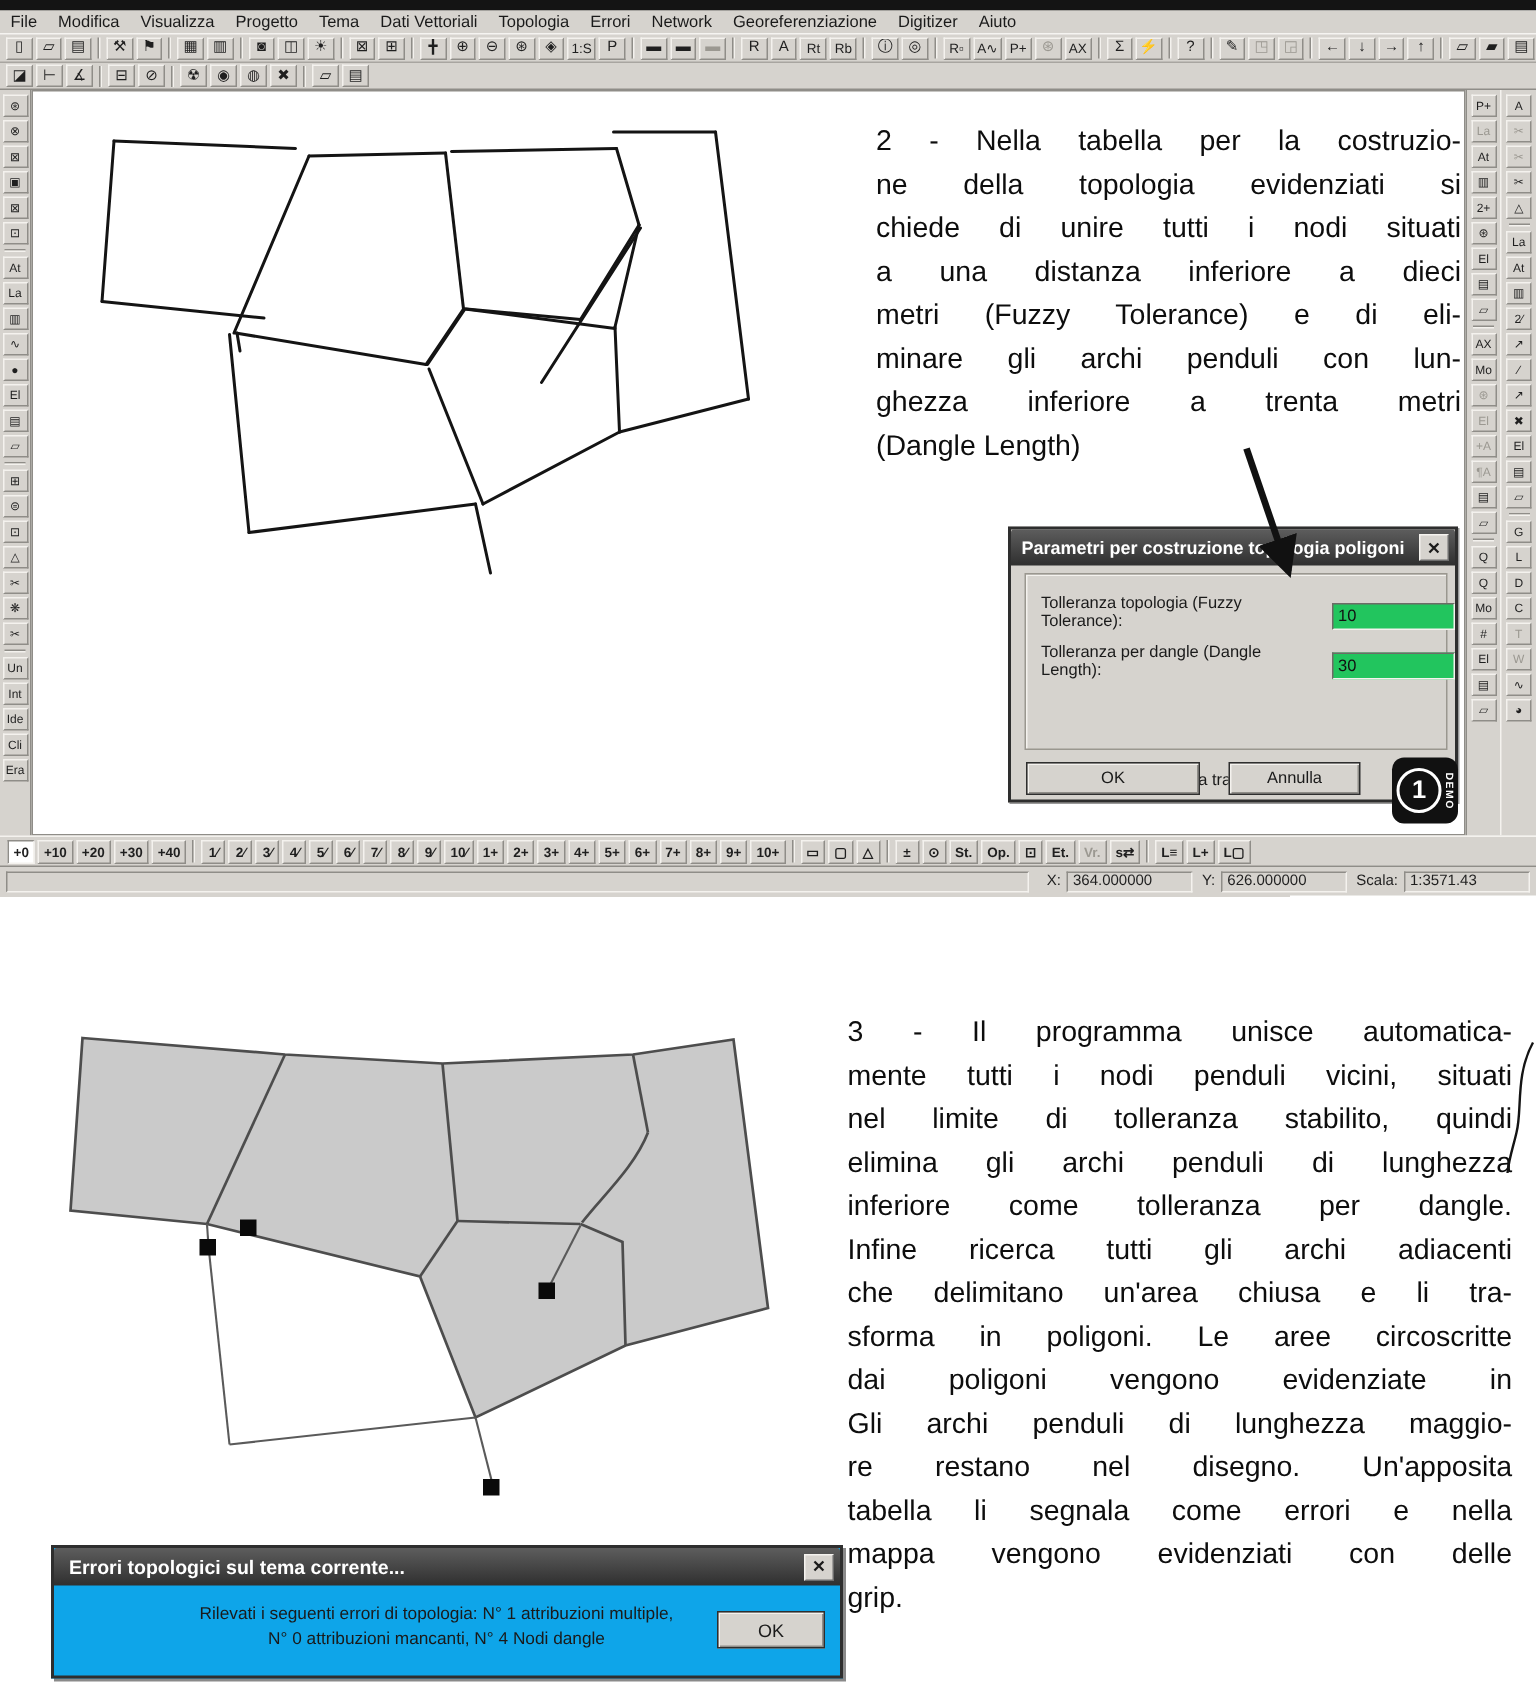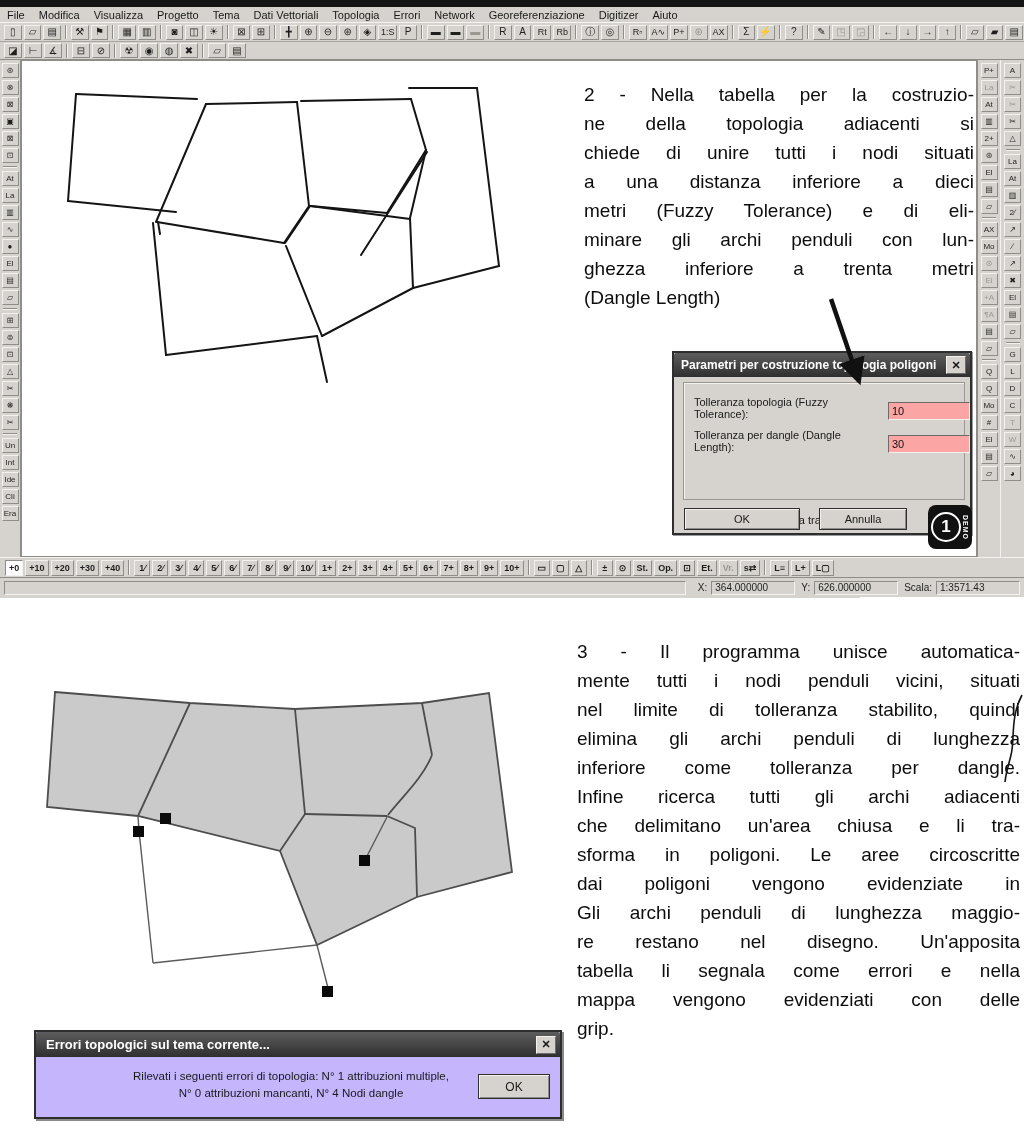--- a/index.html
+++ b/index.html
@@ -48,30 +48,30 @@
   .ann .line.last { text-align-last:left; }
 
   
   .pdialog { position:absolute; left:672px; top:351px; width:300px; height:184px; background:#d6d3ce; border:2px solid #2e2e2e; box-shadow:1px 1px 0 #9a9a9a; }
   .pd-title { position:absolute; left:0; top:0; right:0; height:24px; background:linear-gradient(#5d5d5d,#2f2f2f); color:#ffffff; font-weight:bold; font-size:12px; display:flex; align-items:center; padding:0 4px 0 7px; border-radius:2px 2px 0 0; }
   .pd-title .ttl { flex:1 1 auto; white-space:nowrap; overflow:hidden; }
   .xbtn { width:20px; height:18px; background:#d6d3ce; border:1px solid; border-color:#f4f2ee #6d6d6d #6d6d6d #f4f2ee; color:#1a1a1a; font-size:11px; font-weight:bold; display:flex; align-items:center; justify-content:center; }
   .pd-body { position:absolute; left:0; top:24px; right:0; bottom:0; }
   .pd-frame { position:absolute; left:9px; top:5px; width:282px; height:118px; border:1px solid #9a978f; box-shadow:inset 1px 1px 0 #f4f2ee; }
   .pd-row { position:absolute; left:20px; display:flex; align-items:flex-end; font-size:11px; color:#1a1a1a; }
-  .pd-row .fld { margin-left:8px; width:82px; height:18px; background:#fca5a5; border:1px solid; border-color:#6d6b66 #f4f2ee #f4f2ee #6d6b66; font-size:11px; padding:0 3px; font-family:"Liberation Sans", sans-serif; color:#111; }
+  .pd-row .fld { margin-left:8px; width:82px; height:18px; background:#22c55e; border:1px solid; border-color:#6d6b66 #f4f2ee #f4f2ee #6d6b66; font-size:11px; padding:0 3px; font-family:"Liberation Sans", sans-serif; color:#111; }
   .pd-check { position:absolute; left:21px; top:112px; display:flex; align-items:center; font-size:11px; color:#1a1a1a;margin-top:24px; }
   .cbox { width:13px; height:13px; background:#fff; border:1px solid; border-color:#6d6b66 #f4f2ee #f4f2ee #6d6b66; margin-right:7px; }
   .pd-btn { position:absolute; height:22px; background:#d6d3ce; border:1px solid #2e2e2e; box-shadow:inset 1px 1px 0 #f4f2ee, inset -1px -1px 0 #8f8d88; font-size:11px; color:#1a1a1a; display:flex; align-items:center; justify-content:center; }
   .demo-badge { position:absolute; left:254px; top:128px; width:44px; height:44px; background:#111; border-radius:8px; z-index:3; display:flex; align-items:center; }
   .demo-circle { width:30px; height:30px; margin-left:3px; border:2px solid #fff; border-radius:50%; color:#fff; font-weight:bold; font-size:17px; display:flex; align-items:center; justify-content:center; }
   .demo-text { color:#fff; font-size:7px; font-weight:bold; writing-mode:vertical-rl; letter-spacing:1px; margin-left:1px; }
 
   
-  .edialog { position:absolute; left:34px; top:1030px; width:528px; height:89px; background:#c4b5fd; border:2px solid #2e2e2e; box-shadow:2px 2px 0 #8a8a8a; }
+  .edialog { position:absolute; left:34px; top:1030px; width:528px; height:89px; background:#0ea5e9; border:2px solid #2e2e2e; box-shadow:2px 2px 0 #8a8a8a; }
   .ed-title { position:absolute; left:0; top:0; right:0; height:25px; background:linear-gradient(#5d5d5d,#2f2f2f); color:#fff; font-weight:bold; font-size:13px; display:flex; align-items:center; padding:0 4px 0 10px; border-radius:2px 2px 0 0; }
   .ed-title .ttl { flex:1 1 auto; }
   .ed-msg { position:absolute; left:55px; top:36px; width:400px; font-size:11.5px; color:#1a1a1a; text-align:center; line-height:17px; }
   .ed-ok { position:absolute; right:10px; top:42px; width:72px; height:25px; background:#d6d3ce; border:1px solid #2e2e2e; box-shadow:inset 1px 1px 0 #f4f2ee, inset -1px -1px 0 #8f8d88; font-size:12px; display:flex; align-items:center; justify-content:center; color:#1a1a1a; }
 
   svg { display:block; }
 </style>
 </head>
 <body>
 
@@ -291,21 +291,21 @@
         <path d="M121,281 L272,262"></path>
         <path d="M382,78 L316,181"></path>
         <path d="M272,262 L282,308"></path>
         <path d="M113,148 L115,160"></path>
       </g>
     </svg>
 
 
     <div class="ann" style="left:584px; top:80px; width:390px;">
         <div class="line">2 - Nella tabella per la costruzio-</div>
-        <div class="line">ne della topologia adiacenti si</div>
+        <div class="line">ne della topologia evidenziati si</div>
         <div class="line">chiede di unire tutti i nodi situati</div>
         <div class="line">a una distanza inferiore a dieci</div>
         <div class="line">metri (Fuzzy Tolerance) e di eli-</div>
         <div class="line">minare gli archi penduli con lun-</div>
         <div class="line">ghezza inferiore a trenta metri</div>
         <div class="line last">(Dangle Length)</div>
       </div>
 
     <div class="pdialog">
       <div class="pd-title">
@@ -420,21 +420,21 @@
       <path d="M287,270 L298,313"></path>
     </g>
     <g fill="#0a0a0a">
       <rect x="130" y="138" width="11" height="11"></rect>
       <rect x="103" y="151" width="11" height="11"></rect>
       <rect x="329" y="180" width="11" height="11"></rect>
       <rect x="292" y="311" width="11" height="11"></rect>
     </g>
   </svg>
 
-  <div class="ann" style="left:565px; top:637px; width:443px;margin-left:12px;">
+  <div class="ann" style="left:565px; top:674px; width:443px;">
     <div>
         <div class="line">3 - Il programma unisce automatica-</div>
         <div class="line">mente tutti i nodi penduli vicini, situati</div>
         <div class="line">nel limite di tolleranza stabilito, quindi</div>
         <div class="line">elimina gli archi penduli  di lunghezza</div>
         <div class="line">inferiore come tolleranza per dangle.</div>
         <div class="line">Infine  ricerca tutti gli archi adiacenti</div>
         <div class="line">che delimitano un'area chiusa e li tra-</div>
         <div class="line">sforma in poligoni. Le aree circoscritte</div>
         <div class="line">dai poligoni vengono evidenziate in</div>

